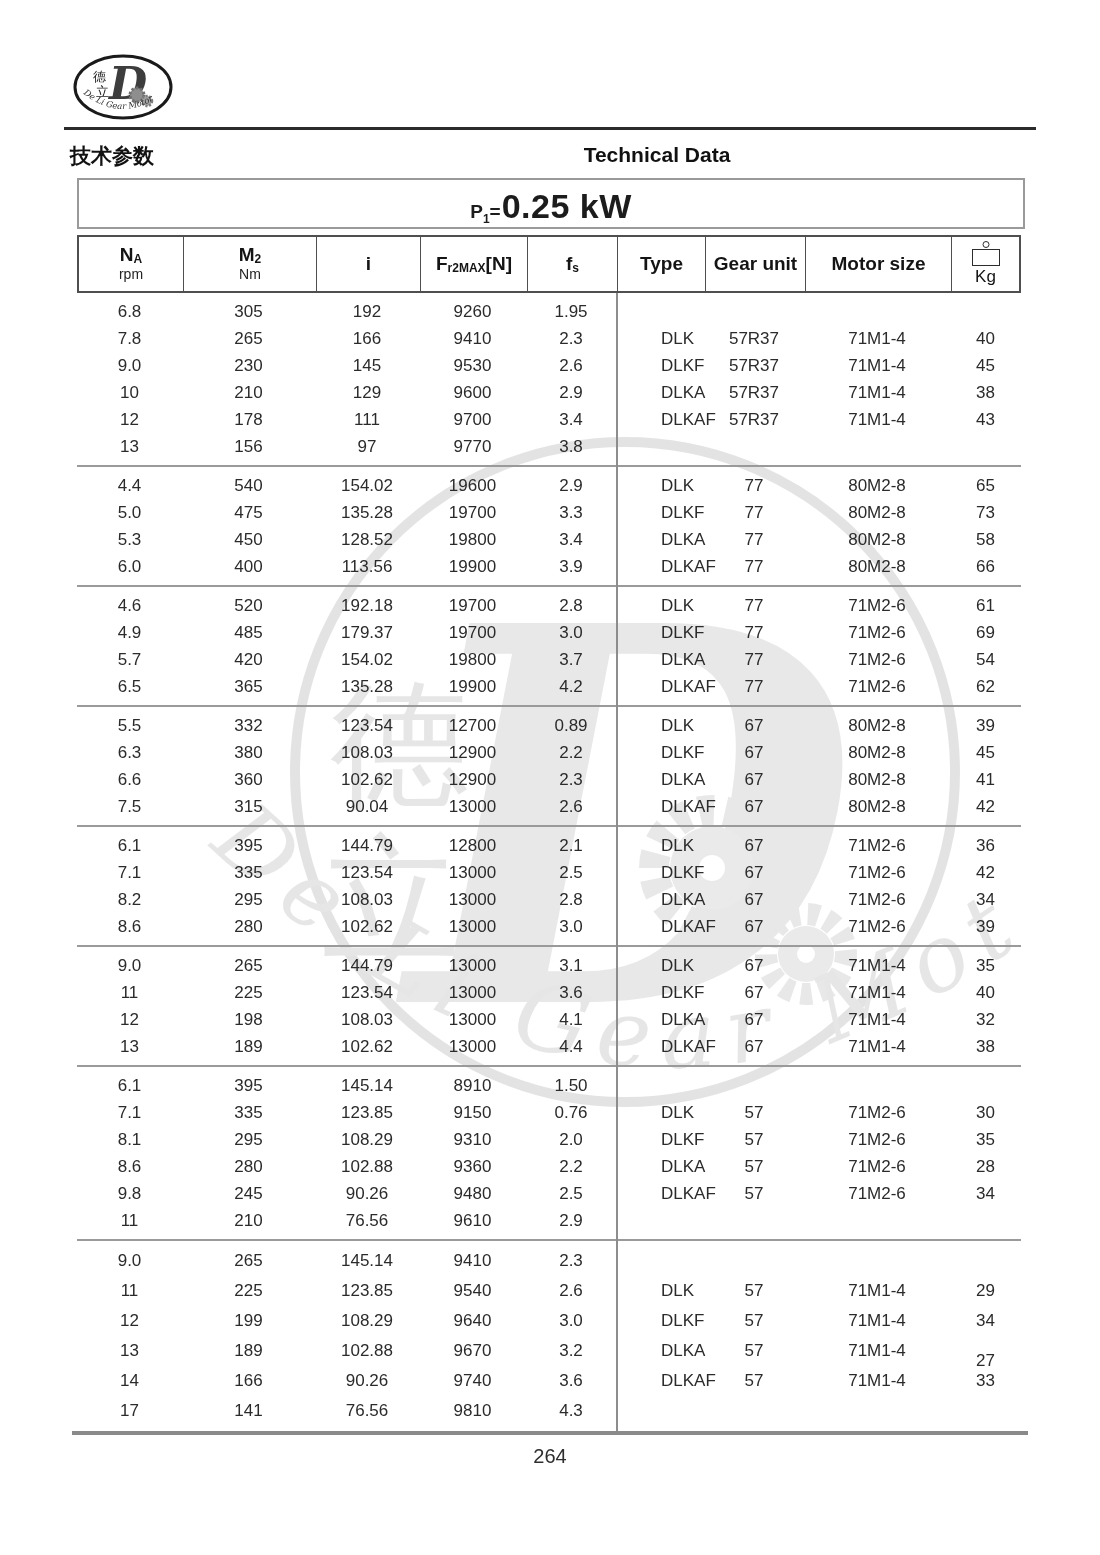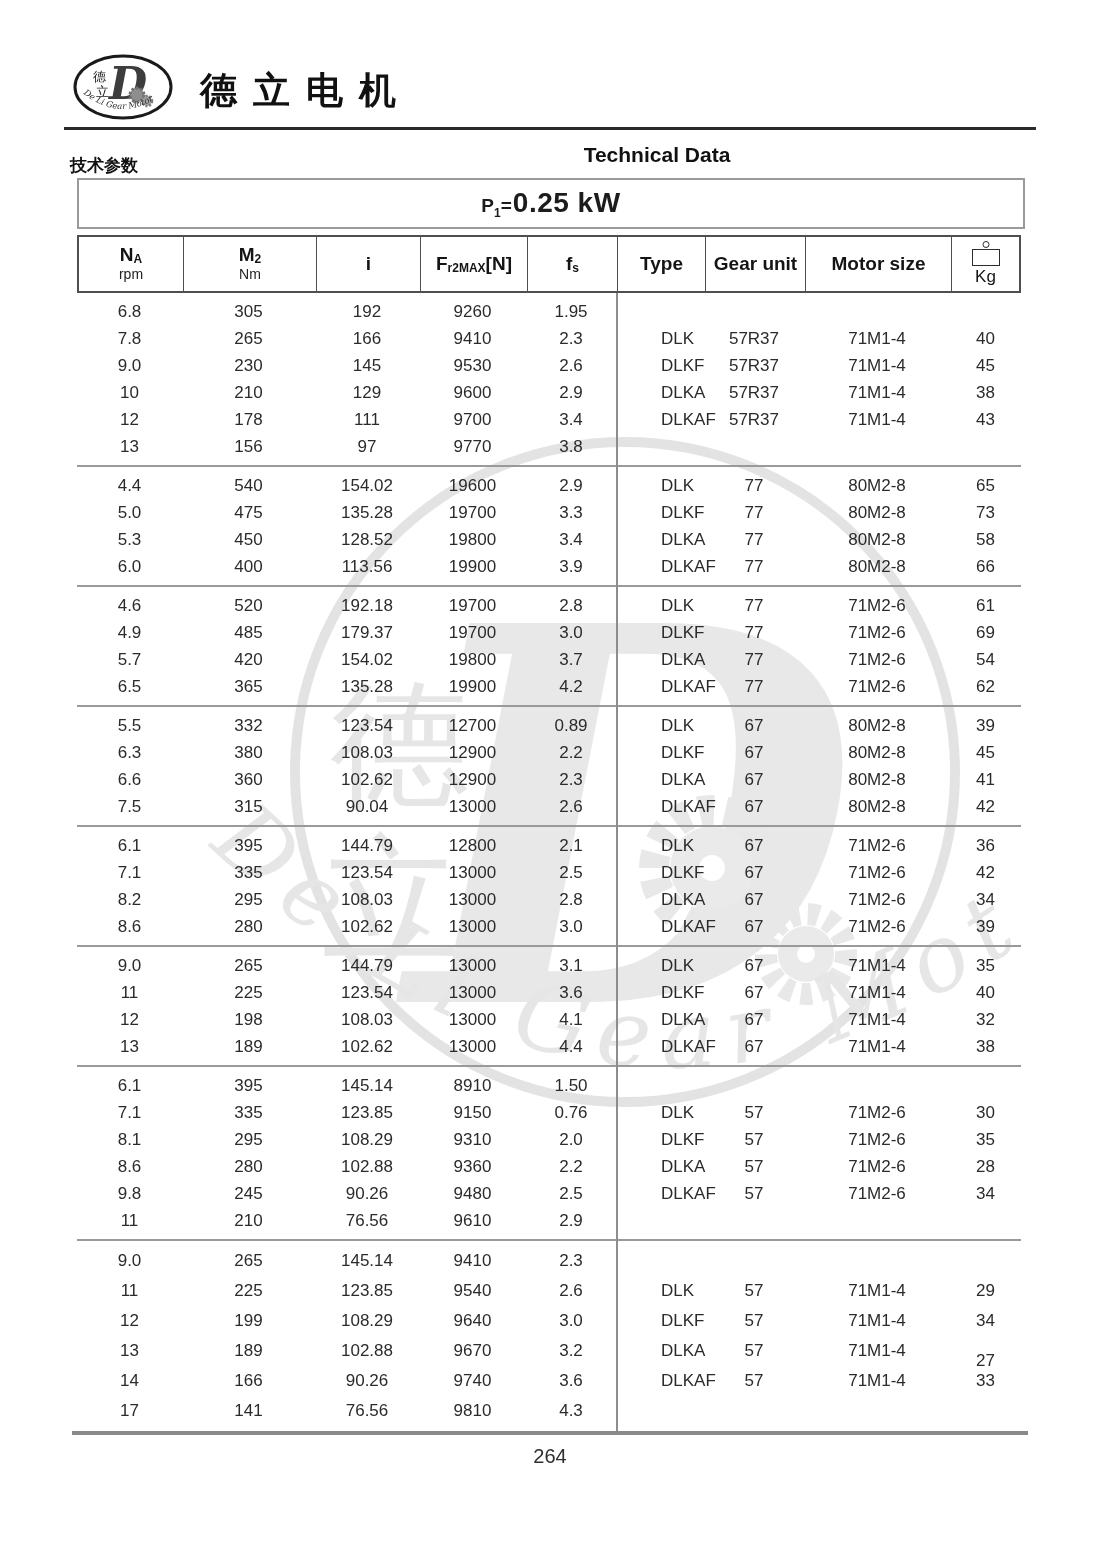--- a/index.html
+++ b/index.html
@@ -12,32 +12,32 @@
   .wm{z-index:0;pointer-events:none;}
 
   
   .logo-svg{position:absolute;left:72px;top:52px;width:102px;height:72px;}
   .brand-cn{
     position:absolute;left:200px;top:66px;font-size:37px;font-weight:bold;
     font-family:"DejaVu Serif","Liberation Serif",serif;letter-spacing:16px;color:#111;
   }
   .top-rule{position:absolute;left:64px;top:127px;width:972px;height:3px;background:#2b2b2b;}
 
-  .section-cn{position:absolute;left:70px;top:154px;font-size:17px;font-weight:bold;color:#111;}
+  .section-cn{position:absolute;left:70px;top:142px;font-size:21px;font-weight:bold;color:#111;}
   .section-en{position:absolute;left:657px;top:143px;transform:translateX(-50%);font-size:21px;font-weight:bold;color:#111;}
 
   
   .title-box{
     position:absolute;left:77px;top:178px;width:944px;height:47px;border:2px solid #9a9a9a;
     display:flex;align-items:baseline;justify-content:center;background:#fff;
   }
   .title-box .inner{display:flex;align-items:baseline;margin-top:7px;}
   .p-prefix{font-size:19px;font-weight:bold;color:#1c1c1c;}
   .p-prefix sub{font-size:12px;}
-  .p-value{font-size:28px;font-weight:bold;color:#1c1c1c;letter-spacing:0.5px;margin-left:1px;}
+  .p-value{font-size:34px;font-weight:bold;color:#1c1c1c;letter-spacing:0.5px;margin-left:1px;}
 
   
   .col-head{
     position:absolute;left:77px;top:235px;width:944px;height:58px;
     border:2px solid #4f4f4f;box-sizing:border-box;display:grid;
     grid-template-columns:105px 133px 104px 107px 90px 88px 100px 146px auto;
     background:#fff;
   }
   .hcell{
     border-right:1.5px solid #4f4f4f;display:flex;flex-direction:column;
@@ -103,21 +103,20 @@
       <g>
         <circle cx="65" cy="43" r="7" fill="#8e8e8e" stroke="#6f6f6f" stroke-width="3" stroke-dasharray="2.5 2"></circle>
         <circle cx="75" cy="49" r="5" fill="#a5a5a5" stroke="#7d7d7d" stroke-width="2.5" stroke-dasharray="2 1.6"></circle>
       </g>
       <path id="logo-arc" d="M 9 40 Q 51 74 93 40" fill="none"></path>
       <text font-size="8.5" font-style="italic" fill="#2e2e2e" font-family="'DejaVu Serif',serif">
         <textPath href="#logo-arc" startOffset="3%">De Li Gear Motor</textPath>
       </text>
     </svg>
 
-    <div class="brand-cn">德立电机</div>
     <div class="top-rule"></div>
 
     <div class="section-cn">技术参数</div>
     <div class="section-en">Technical Data</div>
 
     <div class="title-box">
       <div class="inner">
         <span class="p-prefix"><span>P</span><sub>1</sub><span>=</span></span>
           <span class="p-value">0.25 kW</span>
       </div>

